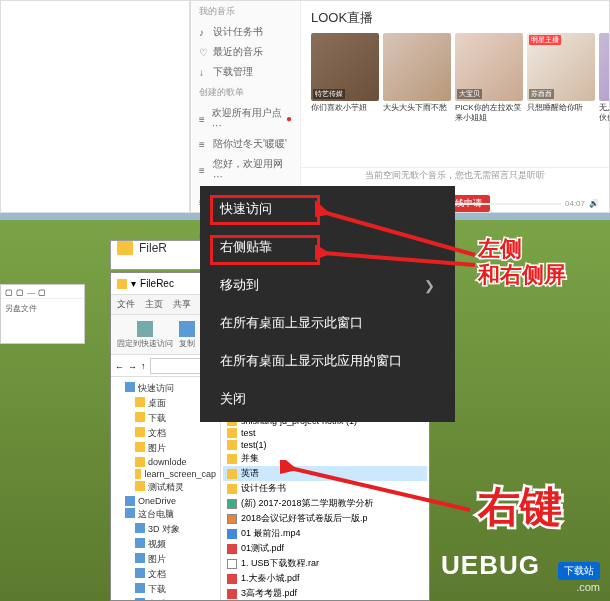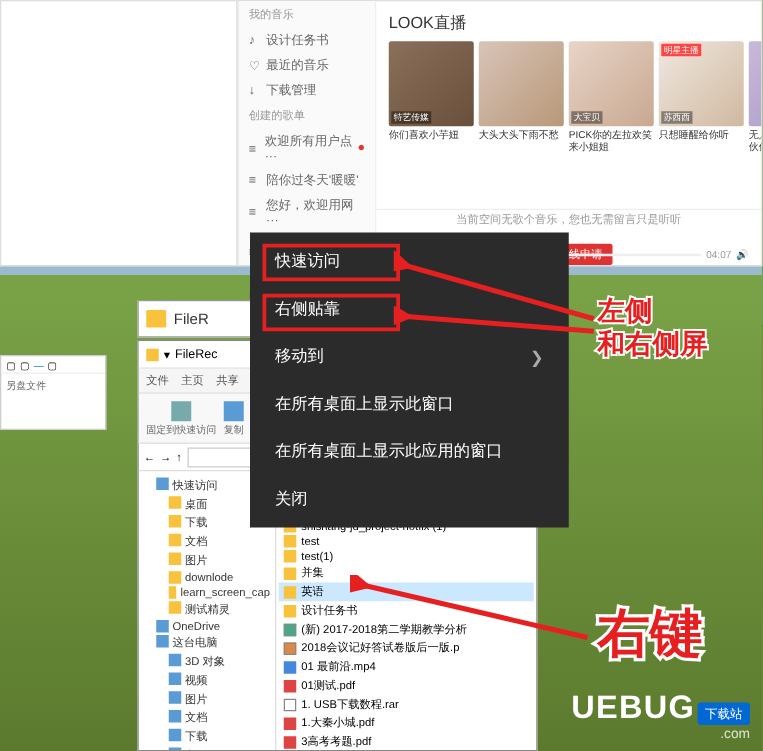--- a/index.html
+++ b/index.html
@@ -28,21 +28,21 @@
 .card-title{font-size:8px;color:#333;margin-top:2px;line-height:10px;height:20px;overflow:hidden}
 .music-footer{position:absolute;bottom:0;left:0;right:0;height:45px;border-top:1px solid #eee;display:flex;align-items:center;justify-content:center;font-size:9px;color:#999;flex-direction:column;gap:13px}
 .red-btn{background:#d33;color:#fff;padding:2px 8px;font-size:9px;border-radius:2px}
 .progress{position:absolute;bottom:4px;left:110px;right:10px;font-size:8px;color:#999;display:flex;align-items:center;gap:4px}
 .prog-bar{flex:1;height:2px;background:#eee}
 
 
 .left-panel{position:absolute;top:0;left:0;width:190px;height:213px;background:#fff;border:1px solid #ddd}
 
 
-.filerc{position:absolute;top:240px;left:110px;width:100px;height:30px;background:#fff;border:1px solid #999;display:flex;align-items:center;padding:0 6px;font-size:12px;color:#333}
+.filerc{position:absolute;top:240px;left:110px;width:100px;height:30px;background:#fff;border:1px solid #999;display:flex;padding:0 6px;font-size:12px;color:#333}
 .folder-icon{width:16px;height:14px;background:#f9c23c;margin-right:6px;border-radius:1px}
 
 
 .small-win{position:absolute;top:284px;left:0;width:85px;height:60px;background:#fff;border:1px solid #ccc;font-size:8px}
 .small-win-top{height:14px;display:flex;align-items:center;padding:0 4px;gap:3px;border-bottom:1px solid #eee}
 .small-win-top span{width:8px;height:8px}
 .small-win-body{padding:4px;color:#666}
 
 
 .explorer{position:absolute;top:272px;left:110px;width:320px;height:329px;background:#fff;border:1px solid #888;font-size:10px}
@@ -415,19 +415,19 @@
     </defs>
   <line x1="190" y1="50" x2="10" y2="8" stroke="#e62020" stroke-width="4" marker-end="url(#ah3)"></line>
 </svg>
 
 <div class="anno" style="top:236px;left:478px;white-space:pre">左侧
 和右侧屏</div>
 <div class="anno big" style="top:494px;left:478px">右键</div>
 
 <div class="watermark">
   <div style="display:flex;flex-direction:column;align-items:flex-end">
-    <div style="display:flex;align-items:baseline;gap:2px">
+    <div style="display:flex;align-items:baseline;gap:18px">
       <span class="wm-text">UEBUG</span>
       <span class="wm-badge">下载站</span>
     </div>
     <span class="wm-com">.com</span>
   </div>
 </div>
 
 </body></html>

